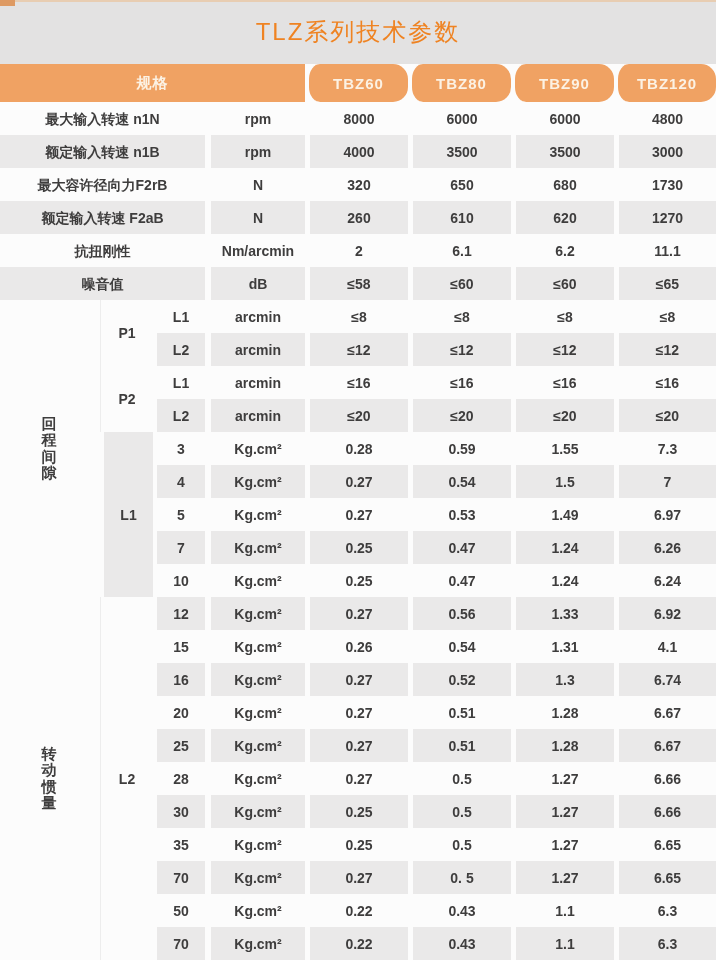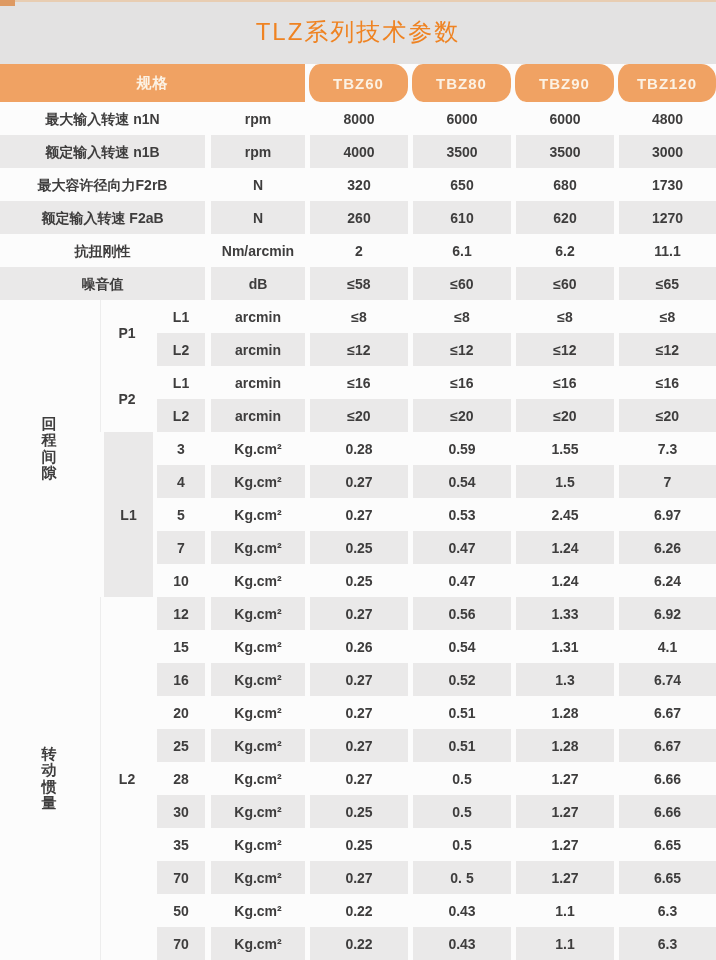--- a/index.html
+++ b/index.html
@@ -175,21 +175,21 @@
           <td class="val">0.27</td>
           <td class="val">0.54</td>
           <td class="val">1.5</td>
           <td class="val">7</td>
         </tr>
         <tr class="white">
           <td class="subC">5</td>
           <td class="unit">Kg.cm²</td>
           <td class="val">0.27</td>
           <td class="val">0.53</td>
-          <td class="val">2.45</td>
+          <td class="val">1.49</td>
           <td class="val">6.97</td>
         </tr>
         <tr class="gray">
           <td class="subC">7</td>
           <td class="unit">Kg.cm²</td>
           <td class="val">0.25</td>
           <td class="val">0.47</td>
           <td class="val">1.24</td>
           <td class="val">6.26</td>
         </tr>

